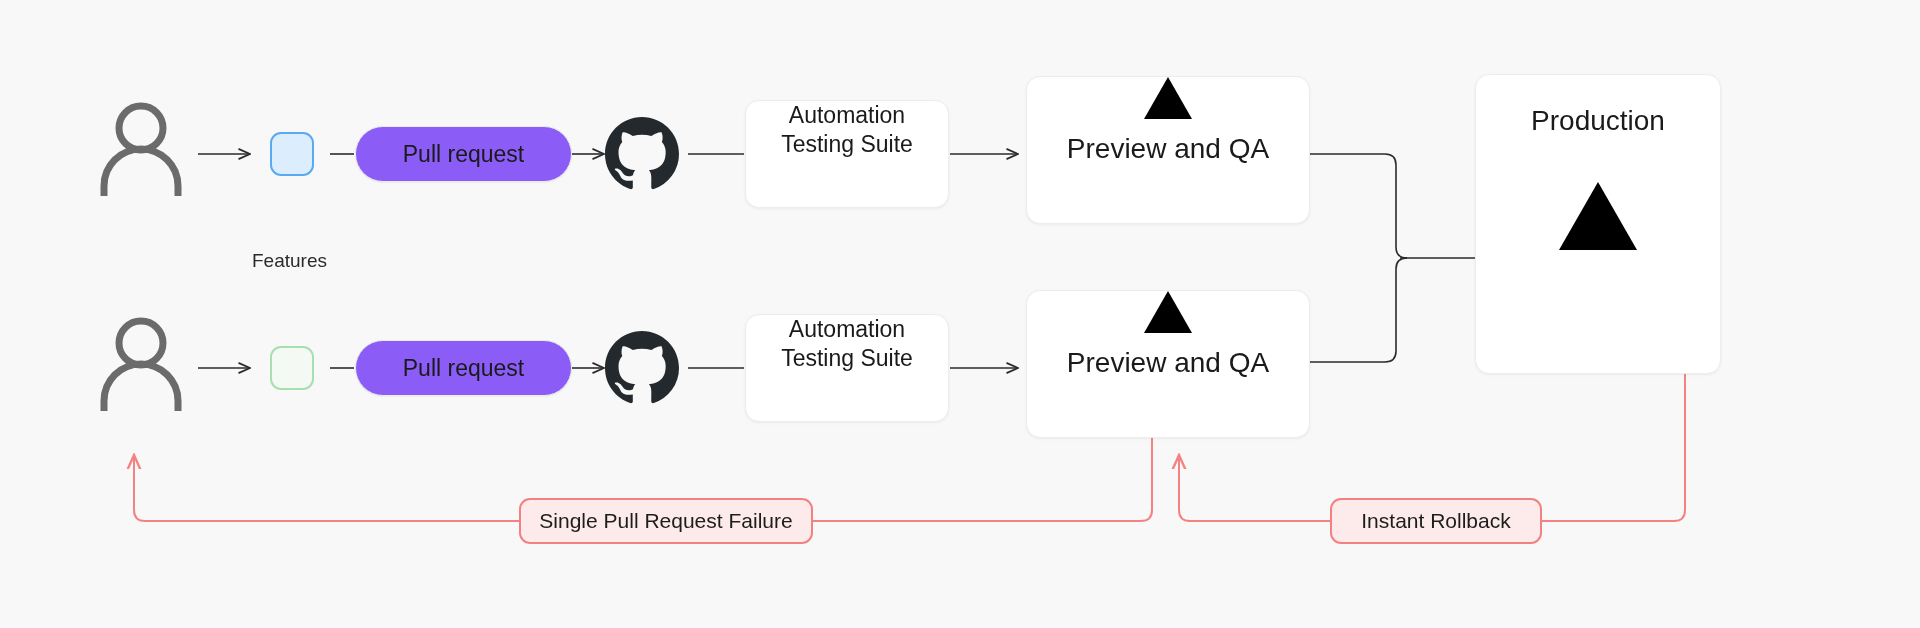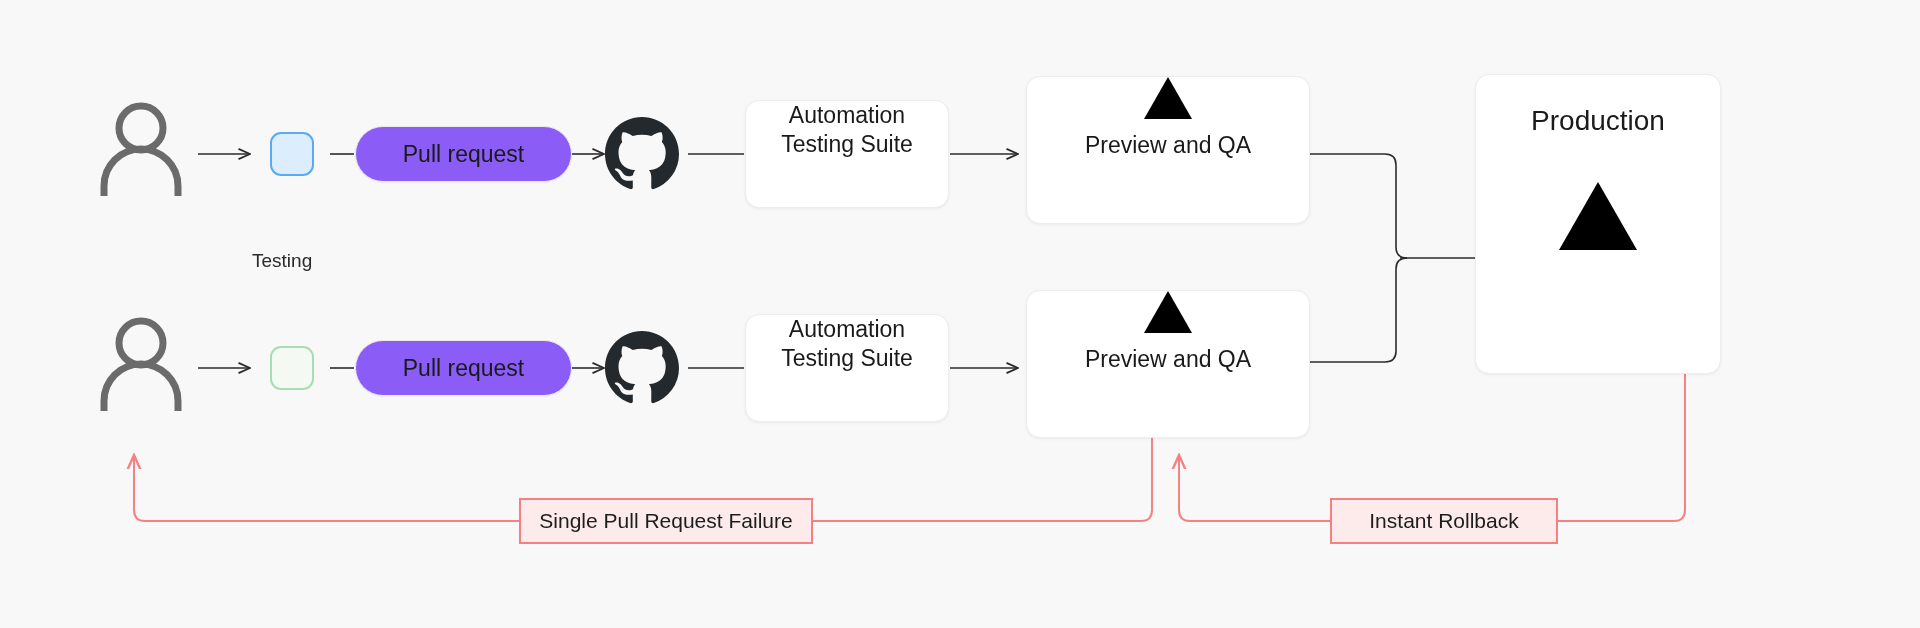--- a/index.html
+++ b/index.html
@@ -77,37 +77,37 @@
     justify-content: flex-start;
   }
   .card .label {
     font-size: 23px;
     color: #1a1a1a;
     line-height: 1.25;
     text-align: center;
     white-space: pre-line;
   }
   .card.preview { width: 284px; height: 148px; }
-  .card.preview .label { font-size: 23px; margin-top: 6px; }
+  .card.preview .label { font-size: 28px; margin-top: 6px; }
   .card.prod {
     width: 246px;
     height: 300px;
     justify-content: flex-start;
     padding-top: 28px;
   }
   .card.prod .label { font-size: 28px; }
 
   .tri-sm { margin-bottom: 2px; }
   .tri-lg { margin-top: 44px; }
 
   
   .rpill {
     position: absolute;
     height: 46px;
-    border-radius: 0;
+    border-radius: 11px;
     background: #fdeaea;
     border: 2px solid #f48181;
     display: flex;
     align-items: center;
     justify-content: center;
     font-size: 21px;
     color: #1d1d1d;
     box-sizing: border-box;
     padding: 0 12px;
     white-space: nowrap;
@@ -196,21 +196,21 @@
 
   <div class="node card preview" style="left:1026px; top:76px;">
     <div class="tri-sm">
       <svg viewBox="0 0 48 42" width="48" height="42">
           <path d="M24 0 L48 42 H0 Z" fill="#000000"></path>
         </svg>
     </div>
     <div class="label">Preview and QA</div>
   </div>
 
-  <div class="caption" style="left:252px; top:250px;">Testing</div>
+  <div class="caption" style="left:252px; top:250px;">Features</div>
 
   <div class="node person" style="left:98px; top:315px;">
     <svg viewBox="0 0 86 96" width="86" height="96">
       <circle cx="43" cy="28" r="22" fill="none" stroke="#6b6b6b" stroke-width="7"></circle>
       <path d="M 6 96 V 86 A 37 37 0 0 1 80 86 V 96" fill="none" stroke="#6b6b6b" stroke-width="7" stroke-linecap="round"></path>
     </svg>
   </div>
 
   <div class="node chip green" style="left:270px; top:346px;"></div>
 
@@ -250,17 +250,17 @@
       <svg viewBox="0 0 78 68" width="78" height="68">
           <path d="M39 0 L78 68 H0 Z" fill="#000000"></path>
         </svg>
     </div>
   </div>
 
   <div class="rpill" style="left:519px; top:498px; width:294px;">
     <span>Single Pull Request Failure</span>
   </div>
 
-  <div class="rpill" style="left:1330px; top:498px; width:228px;">
+  <div class="rpill" style="left:1330px; top:498px; width:212px;">
     <span>Instant Rollback</span>
   </div>
 
 </div>
 
 </body></html>

